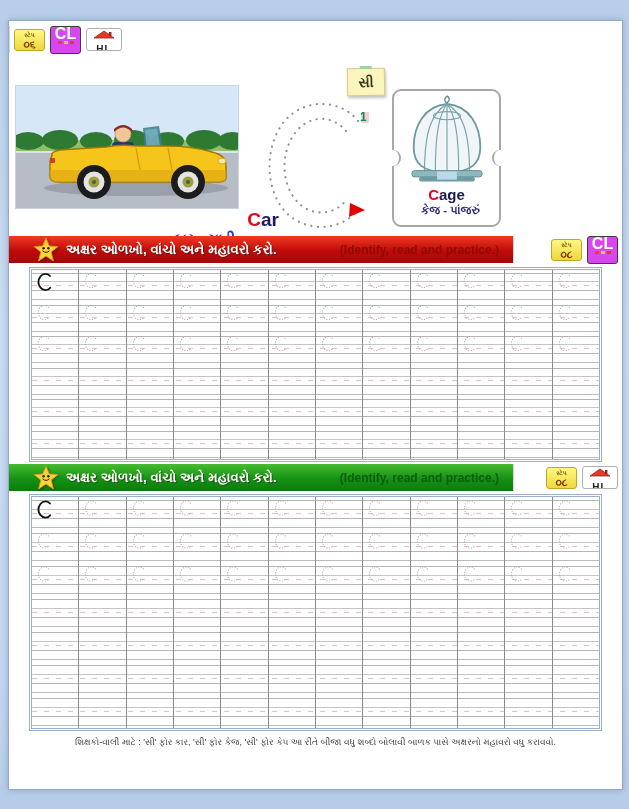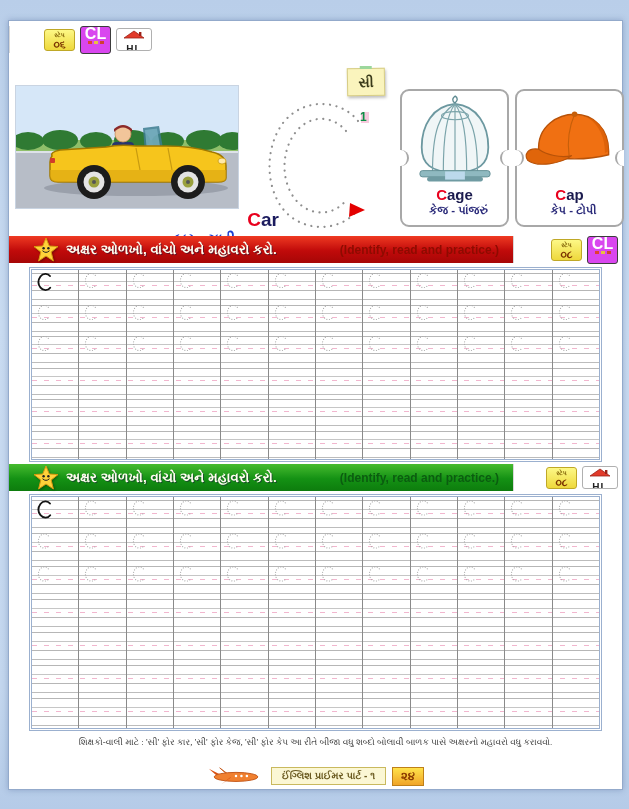--- a/index.html
+++ b/index.html
@@ -17,21 +17,21 @@
   .banner-color{flex:1;display:flex;align-items:center;gap:7px;padding:0 6px 0 24px;min-width:0;}
   .banner-blue{background:linear-gradient(#85b6e9,#3e84cd 55%,#2f73ba);}
   .banner-red{background:linear-gradient(#ef3a22,#c00a0a 55%,#a60606);}
   .banner-green{background:linear-gradient(#46bb2f,#149114 55%,#0d7c0d);}
   .banner-gu{font-size:13.5px;font-weight:bold;color:#fffdf0;text-shadow:1px 1px 0 rgba(30,30,60,.55);white-space:nowrap;}
   .banner-en{font-size:12px;font-weight:bold;margin-left:auto;margin-right:8px;white-space:nowrap;}
   .en-blue{color:#143c8c;}
   .en-red{color:#8d0b00;}
   .en-green{color:#0b5c10;}
   .badge-panel{background:#ffffff;display:flex;align-items:center;gap:5px;padding:0 4px;border-left:1px solid #d8d8d8;}
-  .panel-header{width:138px;justify-content:flex-end;}
+  .panel-header{width:138px;}
   .panel-work{width:100px;justify-content:flex-end;}
   .star{width:26px;height:26px;flex:0 0 auto;filter:drop-shadow(1px 1px 1px rgba(0,0,0,.35));}
   .step-badge{width:31px;height:22px;border:1px solid #bfa827;border-radius:3px;
     background:linear-gradient(#fdf886,#eed83c);text-align:center;line-height:1;padding-top:2px;box-sizing:border-box;}
   .step-badge .lbl{display:block;font-size:6px;color:#7a5a00;font-weight:bold;}
   .step-badge .num{display:block;font-size:10.5px;color:#7a3200;font-weight:bold;margin-top:1px;}
   .cl-badge{width:31px;height:28px;background:#d946ef;border:1px solid #3c3c3c;border-radius:3px;
     color:#ffffff;font-size:16px;font-weight:bold;text-align:center;line-height:14px;box-sizing:border-box;}
   .cl-badge .dots{display:flex;justify-content:center;gap:2px;margin-top:0;}
   .cl-badge .dots i{width:4px;height:3px;display:block;}
@@ -46,21 +46,21 @@
   .word-main .cap{color:#e8001d;}
   .meaning-main{position:absolute;left:95px;top:176px;width:200px;text-align:center;font-size:15px;font-weight:bold;color:#1d3fd0;}
   .pink-rule{position:absolute;left:6px;top:196px;width:224px;height:2px;background:#e446a8;}
   .letter-note{position:absolute;left:338px;top:14px;width:36px;height:26px;background:#faf4bd;
     border:1px solid #d6cc86;box-shadow:1px 2px 3px rgba(0,0,0,.25);text-align:center;line-height:26px;
     font-size:14px;font-weight:bold;color:#3a3a1a;transform:rotate(-1deg);}
   .letter-note::before{content:"";position:absolute;left:12px;top:-3px;width:12px;height:3px;background:#9cd79c;}
   .trace-letter{position:absolute;left:252px;top:42px;width:120px;height:142px;}
   .flashcard{position:absolute;top:35px;width:109px;height:138px;background:#ffffff;border:2px solid #a8a8a8;
     border-radius:9px;box-sizing:border-box;text-align:center;padding-top:3px;}
-  .card-1{left:391px;}
+  .card-1{left:383px;}
   .card-2{left:506px;}
   .notch{position:absolute;top:50%;width:7px;height:16px;background:#ffffff;transform:translateY(-50%);}
   .notch-l{left:-2px;border-right:2px solid #a8a8a8;border-radius:0 8px 8px 0;}
   .notch-r{right:-2px;border-left:2px solid #a8a8a8;border-radius:8px 0 0 8px;}
   .card-img{height:92px;display:flex;align-items:center;justify-content:center;}
   .card-word{font-size:15px;font-weight:bold;color:#1b1b4e;line-height:17px;}
   .card-word .cap{color:#e8001d;}
   .card-meaning{font-size:11.5px;font-weight:bold;color:#2b2b7a;line-height:14px;margin-left:8px;}
   
   .grid{position:absolute;left:20px;width:573px;border:3px double #9bb0cf;background:#ffffff;box-sizing:border-box;}
@@ -80,21 +80,21 @@
   .trace-cell:last-child{border-right:none;}
   svg.glyph{fill:none;stroke-linecap:round;stroke-linejoin:round;display:block;}
   .glyph{width:14px;}
   .grid-cl .glyph{height:17px;}
   .grid-hl .glyph{height:18px;}
   .glyph.dotted{stroke:#acacac;stroke-width:1.7;stroke-dasharray:0.1 3.6;}
   .glyph.solid{stroke:#141414;stroke-width:2.3;width:16px;}
   .grid-cl .glyph.solid{height:20px;}
   .grid-hl .glyph.solid{height:21px;}
   
-  .teacher-note{position:absolute;left:10px;top:716px;width:593px;text-align:center;font-size:9px;color:#3c3c3c;font-family:Liberation Serif, serif;}
+  .teacher-note{position:absolute;left:10px;top:716px;width:593px;text-align:center;font-size:9px;color:#3c3c3c;}
   .footer{position:absolute;left:0;top:744px;width:100%;height:22px;display:flex;align-items:center;justify-content:center;gap:6px;}
   .series-bar{background:#fbf7d4;border:1px solid #c9b95e;color:#6a5a20;font-size:10px;font-weight:bold;
     padding:2px 10px;line-height:12px;}
   .page-num{background:linear-gradient(#ffe24a,#f0a428);border:1px solid #bf8018;color:#8a3a00;
     font-size:11.5px;font-weight:bold;padding:2px 8px;line-height:13px;}
   .dotc{stroke:#8f8f8f;stroke-width:2.2;stroke-dasharray:0.1 6.5;stroke-linecap:round;fill:none;}
 </style>
 </head>
 <body>
 
@@ -206,35 +206,20 @@
           <ellipse cx="45" cy="23" rx="15" ry="4.5" fill="none" stroke="#7ba4aa" stroke-width="1.2"></ellipse>
           <rect x="6" y="84" width="78" height="7" rx="3" fill="#8fb9c0" stroke="#5f8b92" stroke-width="1"></rect>
           <rect x="14" y="91" width="62" height="5" rx="2" fill="#6f9ba2"></rect>
           <rect x="34" y="85" width="22" height="9" fill="#bcd9ec"></rect>
         </svg>
       </div>
       <div class="card-word"><span class="cap">C</span><span>age</span></div>
       <div class="card-meaning">કેજ - પાંજરું</div>
     </div>
 
-    <div class="flashcard card-2">
-      <span class="notch notch-l"></span>
-      <span class="notch notch-r"></span>
-      <div class="card-img">
-        <svg width="92" height="70" viewBox="0 0 100 72">
-          <path d="M16 48 C14 20 38 8 55 8 C76 8 92 24 92 48 L92 52 C70 58 40 58 16 52 Z" fill="#f07012" stroke="#b85208" stroke-width="1.5"></path>
-          <path d="M70 12 C82 20 88 34 88 50 L92 48 C92 26 78 12 70 12 Z" fill="#d95f08" opacity="0.8"></path>
-          <path d="M55 8 C49 22 47 38 49 53" fill="none" stroke="#c65f0a" stroke-width="1.2"></path>
-          <path d="M16 46 C4 44 0 52 4 58 C14 66 40 62 52 53 C40 56 24 52 16 46 Z" fill="#e0650a" stroke="#b85208" stroke-width="1.3"></path>
-          <circle cx="55" cy="8" r="3" fill="#c65f0a"></circle>
-        </svg>
-      </div>
-      <div class="card-word"><span class="cap">C</span><span>ap</span></div>
-      <div class="card-meaning">કેપ - ટોપી</div>
-    </div>
   </div>
 
   <div class="banner" style="top:215px;">
     <div class="banner-color banner-red">
       <svg class="star" viewBox="0 0 26 26">
         <polygon points="13,1 16.3,9 25,9.6 18.2,15 20.4,24 13,19 5.6,24 7.8,15 1,9.6 9.7,9" fill="#ffd23a" stroke="#d89a10" stroke-width="1"></polygon>
         <circle cx="10.6" cy="11.2" r="1.2" fill="#222"></circle>
           <circle cx="15.4" cy="11.2" r="1.2" fill="#222"></circle>
         <path d="M9.8 14 Q13 17 16.2 14" stroke="#222" stroke-width="1" fill="none" stroke-linecap="round"></path>
       </svg>
@@ -754,27 +739,14 @@
         <div class="trace-cell"></div>
         <div class="trace-cell"></div>
         <div class="trace-cell"></div>
         <div class="trace-cell"></div>
         <div class="trace-cell"></div>
       </div>
     </div>
 
   <div class="teacher-note">શિક્ષકો-વાલી માટે : 'સી' ફોર કાર, 'સી' ફોર કેજ, 'સી' ફોર કેપ આ રીતે બીજા વધુ શબ્દો બોલાવી બાળક પાસે અક્ષરનો મહાવરો વધુ કરાવવો.</div>
 
-  <div class="footer">
-    <svg width="58" height="20" viewBox="0 0 64 22">
-      <polygon points="10,10 2,3 14,9" fill="#d94f10"></polygon>
-      <polygon points="26,11 14,2 24,11" fill="#f08030" stroke="#c05010" stroke-width="0.8"></polygon>
-      <ellipse cx="32" cy="12" rx="24" ry="5" fill="#f08030" stroke="#c05010" stroke-width="1"></ellipse>
-      <polygon points="26,13 16,20 26,12" fill="#d94f10"></polygon>
-      <circle cx="44" cy="11" r="1.4" fill="#fff"></circle>
-        <circle cx="38" cy="11" r="1.4" fill="#fff"></circle>
-        <circle cx="32" cy="11" r="1.4" fill="#fff"></circle>
-    </svg>
-    <span class="series-bar">ઈંગ્લિશ પ્રાઈમર પાર્ટ - ૧</span>
-    <span class="page-num">૨૪</span>
-  </div>
 
 </div>
 
 </body></html>

